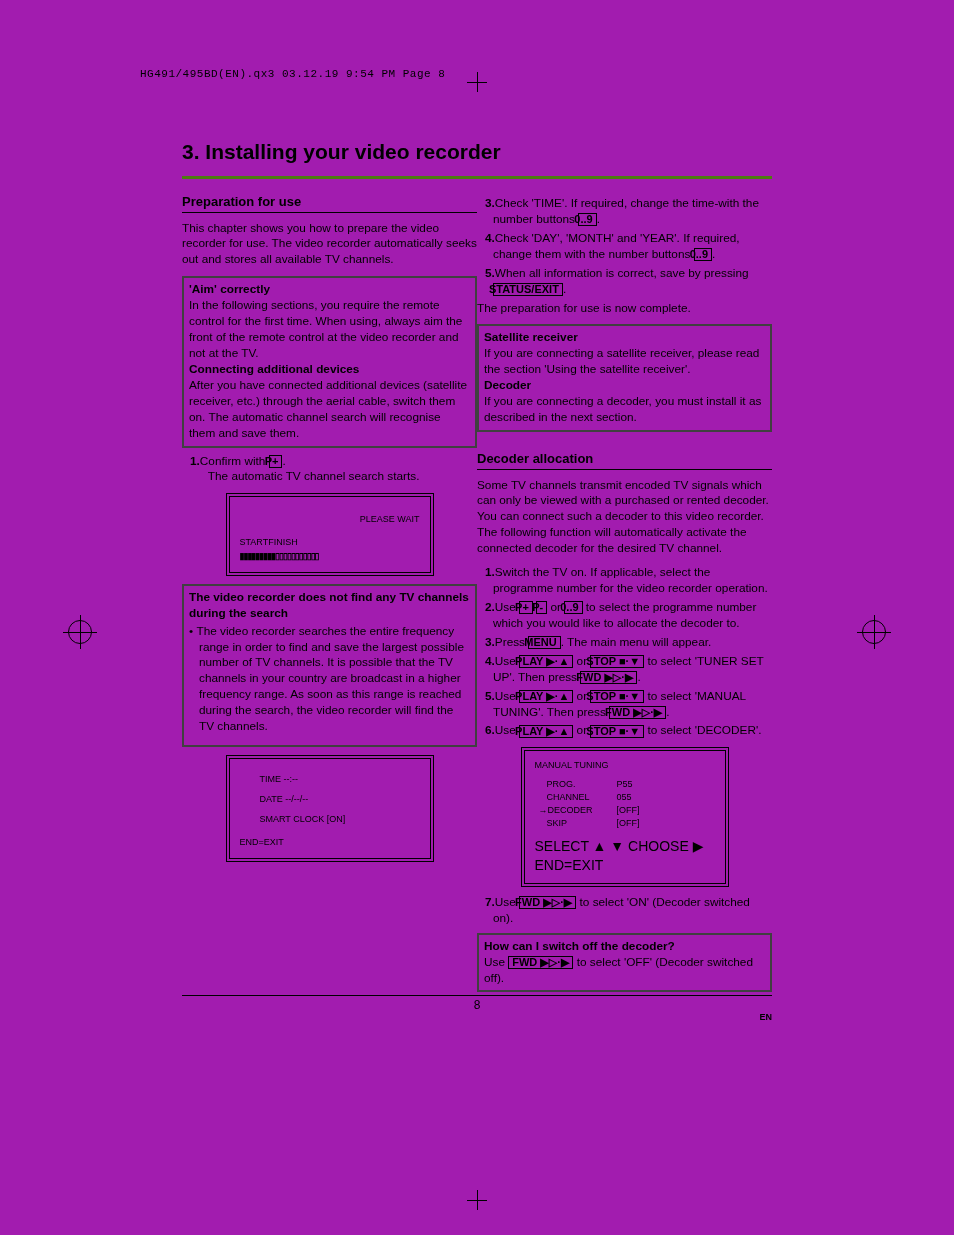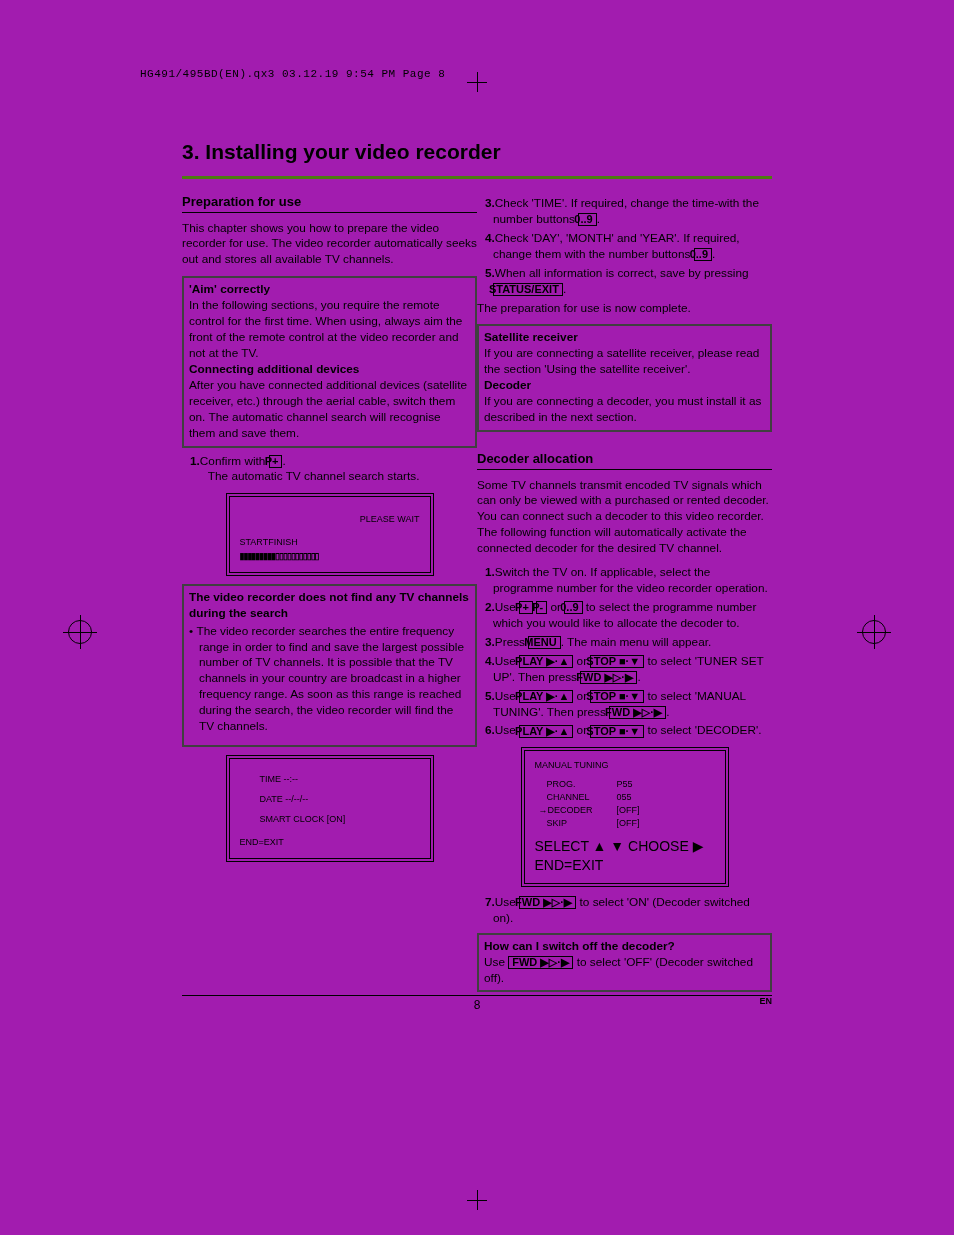--- a/index.html
+++ b/index.html
@@ -28,21 +28,21 @@
 .step .n{font-weight:bold}
 .key{display:inline-block;border:1px solid #000;font-size:11px;font-weight:bold;padding:0 3px;line-height:11px;vertical-align:middle;font-family:Helvetica,Arial,sans-serif}
 .screen{border:4px double #000;margin:8px auto;width:180px;padding:10px;font-size:9px;font-family:Helvetica,Arial,sans-serif}
 .screen .row{display:flex;justify-content:flex-start;margin:2px 0}
 .screen.center{text-align:left}
 .progress{letter-spacing:-1px;font-weight:bold;margin-top:2px}
 .bullets{margin:2px 0 6px 0;padding:0}
 .bullets li{list-style:none;margin:2px 0 4px 0;padding-left:10px;text-indent:-10px}
 .bullets li::before{content:"\2022\00a0"}
 .footer{position:absolute;left:0;right:0;bottom:-14px;border-top:1px solid #000;text-align:center;font-size:12px;padding-top:2px}
-.footer .en{position:absolute;right:0;top:0;font-size:9px;font-weight:bold}
+.footer .en{position:absolute;right:0;top:16px;font-size:9px;font-weight:bold}
 .tuning{border:4px double #000;margin:8px auto;width:180px;padding:8px 10px;font-size:9px}
 .tuning .hdr{margin-bottom:6px}
 .tuning .row{display:flex;margin:1px 0}
 .tuning .row .l{width:70px;padding-left:12px}
 .tuning .row .v{}
 .tuning .arrow{padding-left:4px;width:78px}
 .tuning .sel{margin-top:8px;font-size:14px}
 </style>
 </head>
 <body>

